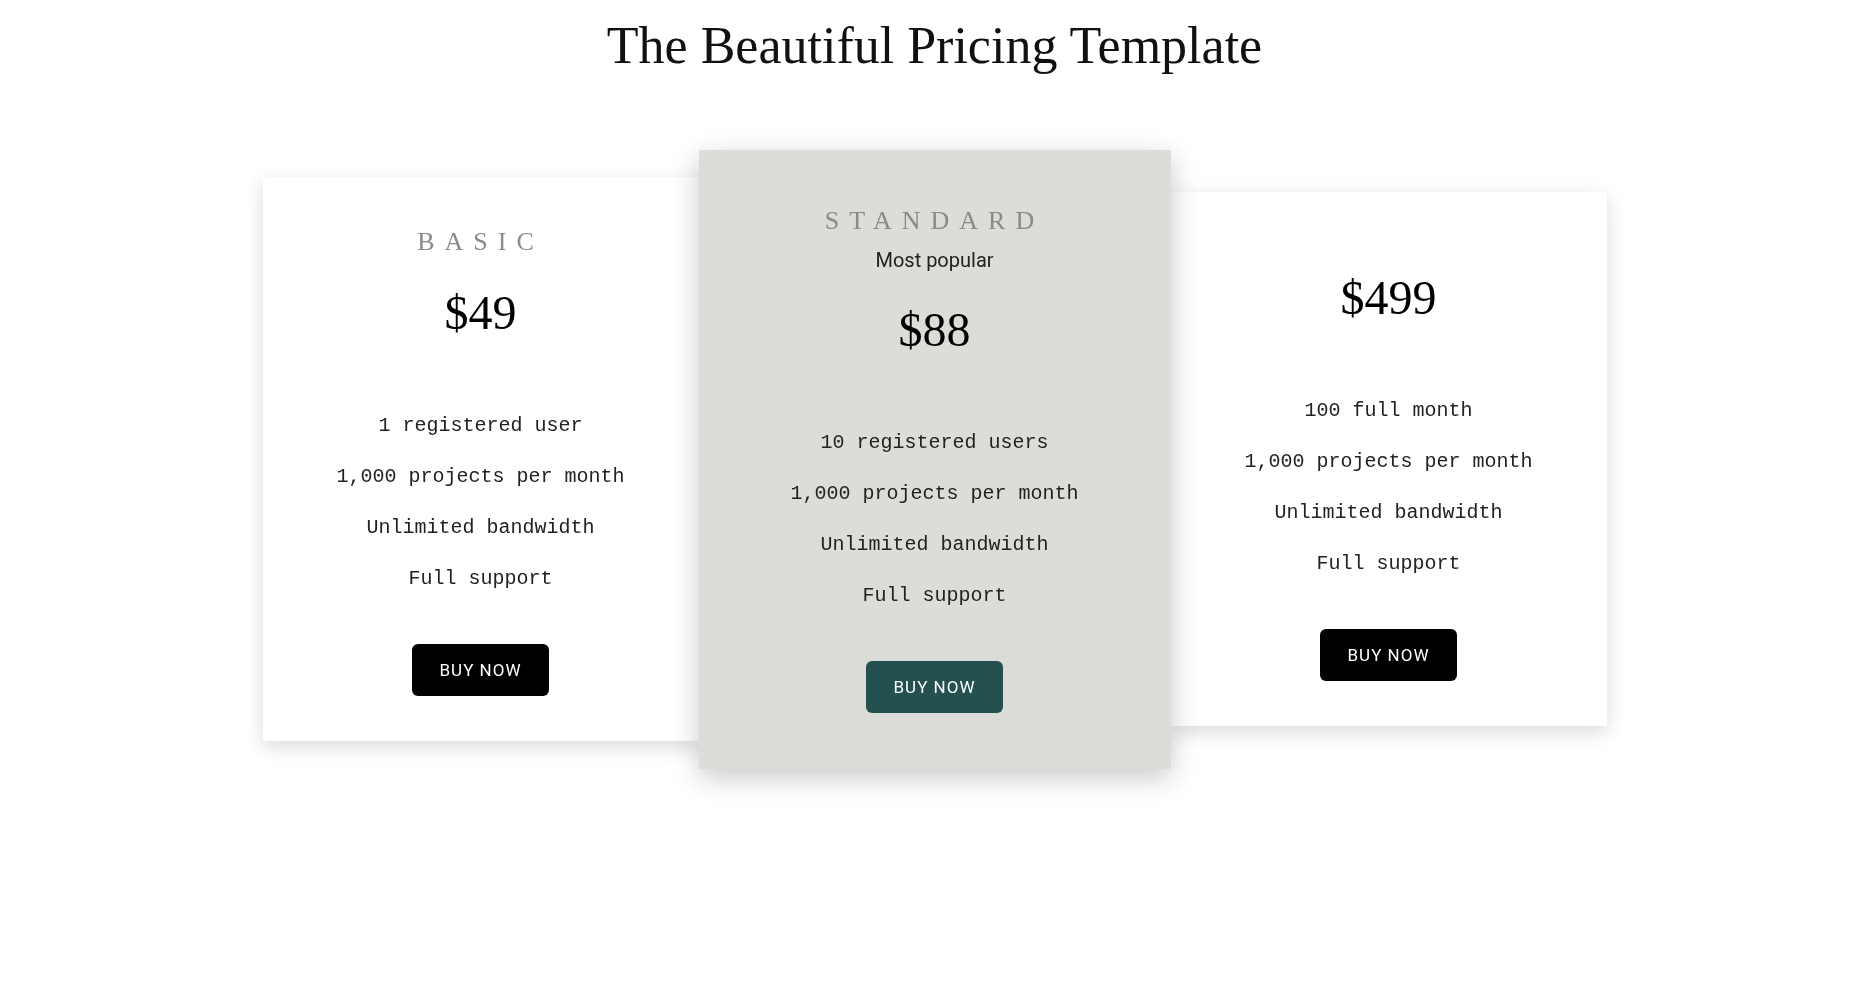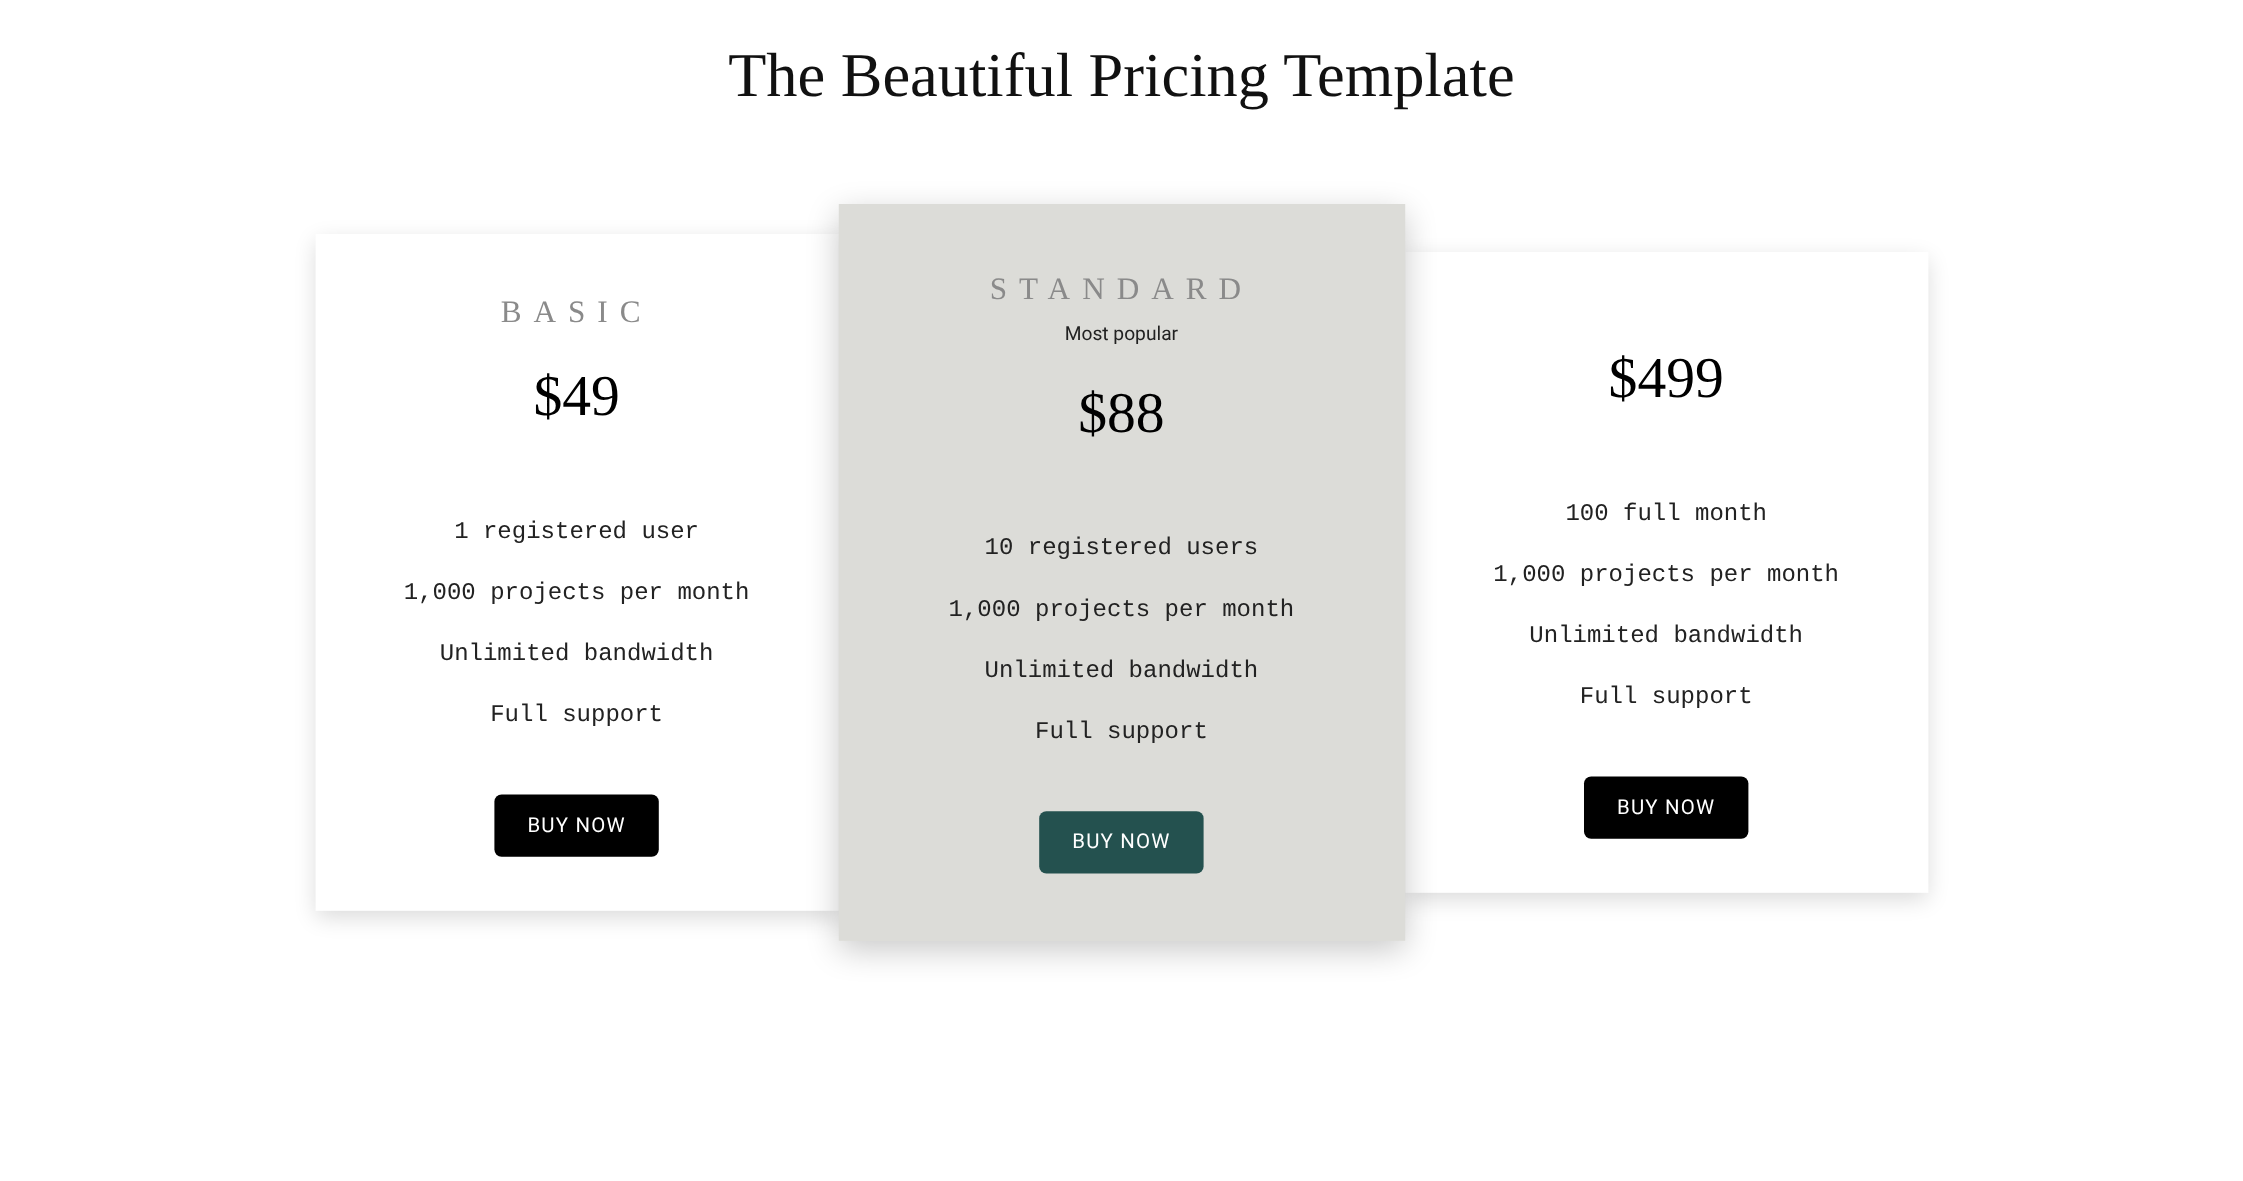--- a/index.html
+++ b/index.html
@@ -5,21 +5,21 @@
   * { box-sizing: border-box; margin: 0; padding: 0; }
   body {
     font-family: "Segoe UI", -apple-system, Roboto, sans-serif;
     background: #ffffff;
     width: 1869px;
     min-height: 984px;
     color: #222;
   }
   .wrap {
     width: 100%;
-    padding-top: 34px;
+    padding-top: 16px;
   }
   .page-title {
     text-align: center;
     font-family: "Times New Roman", Georgia, serif;
     font-weight: 500;
     font-size: 52px;
     color: #111;
     margin-bottom: 70px;
   }
   .cards {
@@ -49,21 +49,21 @@
     box-shadow: 0 8px 26px rgba(0,0,0,0.22);
   }
   .tier-name {
     font-family: "Times New Roman", Georgia, serif;
     font-size: 26px;
     letter-spacing: 10px;
     color: #8a8a8a;
     margin-bottom: 12px;
   }
   .subtitle {
-    font-size: 16px;
+    font-size: 20px;
     color: #222;
     margin-bottom: 30px;
   }
   .card:not(.featured) .subtitle { display:none; }
   .price {
     font-family: "Times New Roman", Georgia, serif;
     font-size: 48px;
     font-weight: 400;
     color: #000;
     margin-top: 28px;

